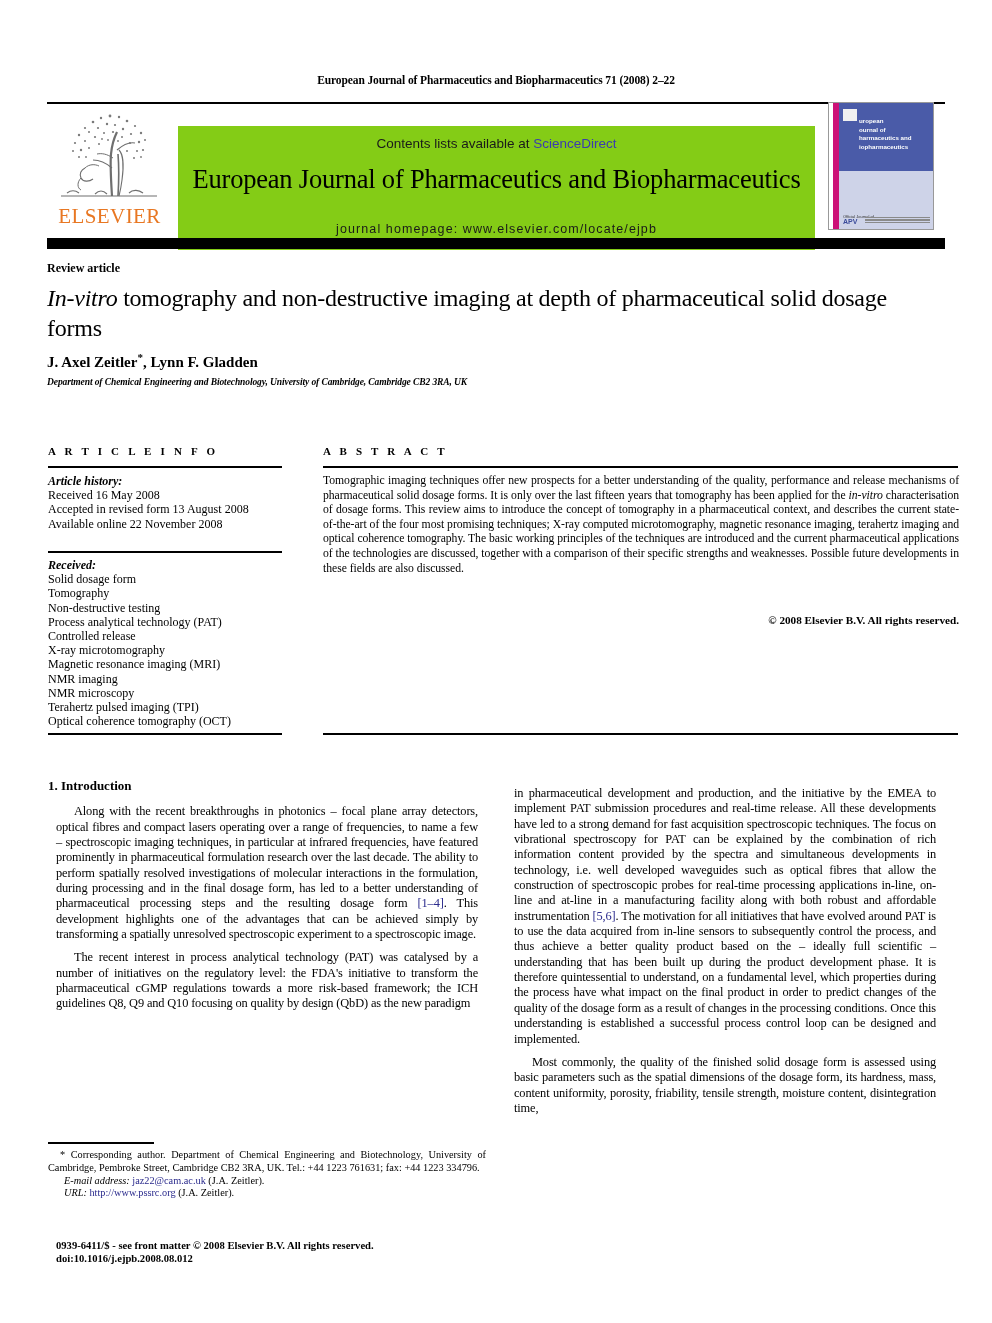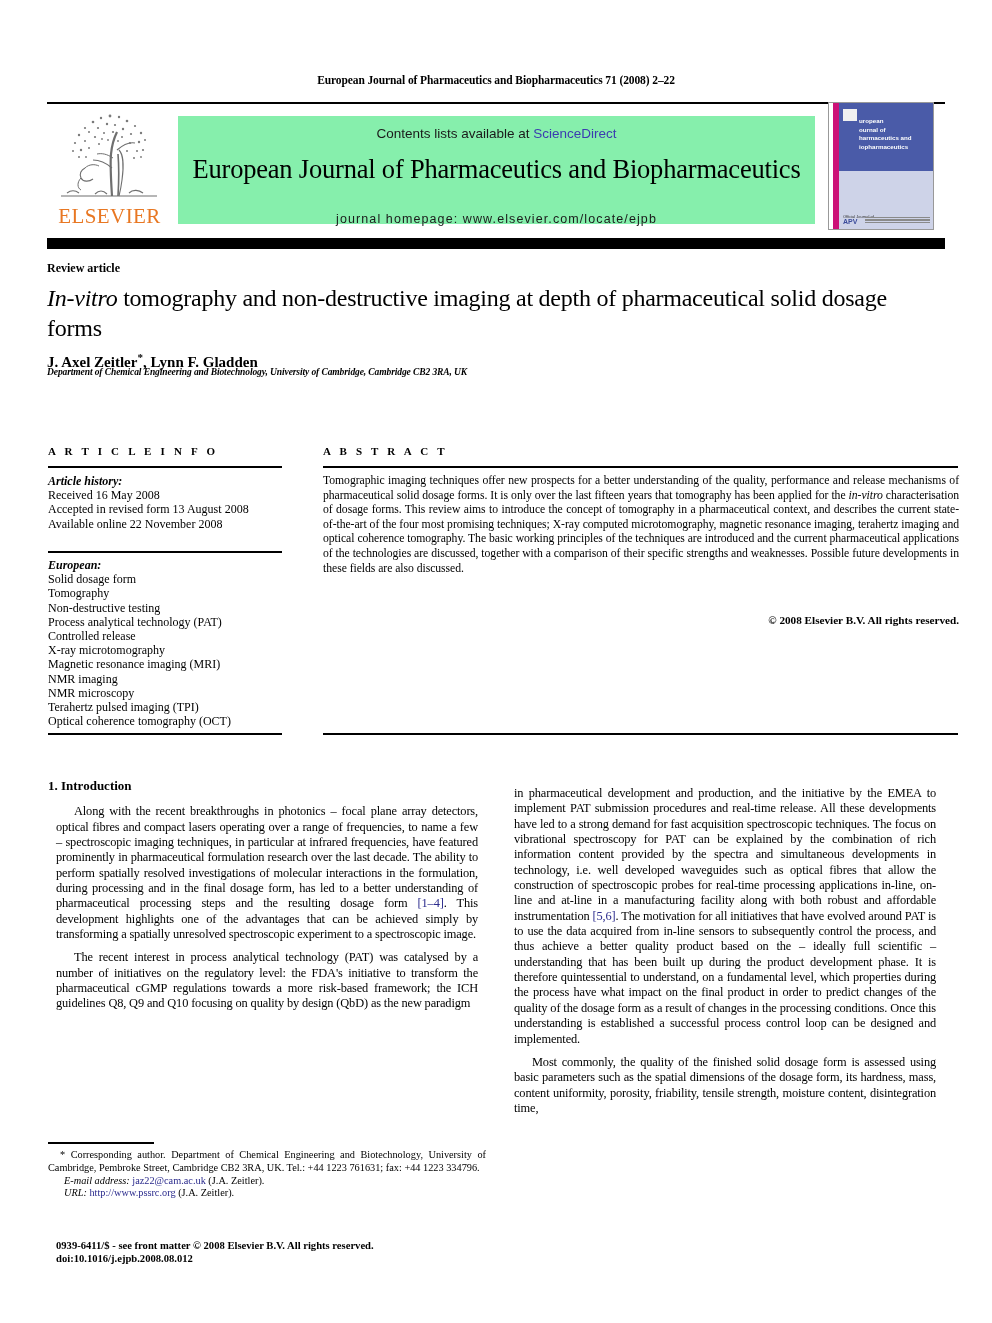--- a/index.html
+++ b/index.html
@@ -67,24 +67,24 @@
     width: 125px;
     text-align: center;
     font-family: "Liberation Serif", serif;
     font-size: 21px;
     letter-spacing: 0.4px;
     color: #E87722;
   }
 
   .contents-panel {
     position: absolute;
-    left: 131px; top: 14px;
+    left: 131px; top: 24px;
     width: 637px;
-    height: 108px;
-    background: #86efac;
+    height: 124px;
+    background: #84cc16;
   }
   .contents-line {
     position: absolute;
     left: 0; top: 10px;
     width: 637px;
     text-align: center;
     font-family: "Liberation Sans", sans-serif;
     font-size: 13.5px;
     color: #1a1a1a;
   }
@@ -220,21 +220,21 @@
   .art-title i { font-style: italic; }
   .authors {
     position: absolute;
     left: 47px; top: 351px;
     font-size: 15px;
     font-weight: bold;
   }
   .authors sup { font-size: 11px; }
   .affil {
     position: absolute;
-    left: 47px; top: 367px;
+    left: 47px; top: 377px;
     font-size: 9.5px;
     font-style: italic;
     font-weight: bold;
     letter-spacing: -0.1px;
   }
 
   
   .sec-head {
     position: absolute;
     font-size: 11px;
@@ -470,21 +470,21 @@
   <div class="hr hr-abs-bot"></div>
 
   <div class="info-col hist">
     <div class="lbl">Article history:</div>
     <div>Received 16 May 2008</div>
     <div>Accepted in revised form 13 August 2008</div>
     <div>Available online 22 November 2008</div>
   </div>
 
   <div class="info-col keys">
-    <div class="lbl">European:</div>
+    <div class="lbl">Received:</div>
     <div>Solid dosage form</div>
     <div>Tomography</div>
     <div>Non-destructive testing</div>
     <div>Process analytical technology (PAT)</div>
     <div>Controlled release</div>
     <div>X-ray microtomography</div>
     <div>Magnetic resonance imaging (MRI)</div>
     <div>NMR imaging</div>
     <div>NMR microscopy</div>
     <div>Terahertz pulsed imaging (TPI)</div>

